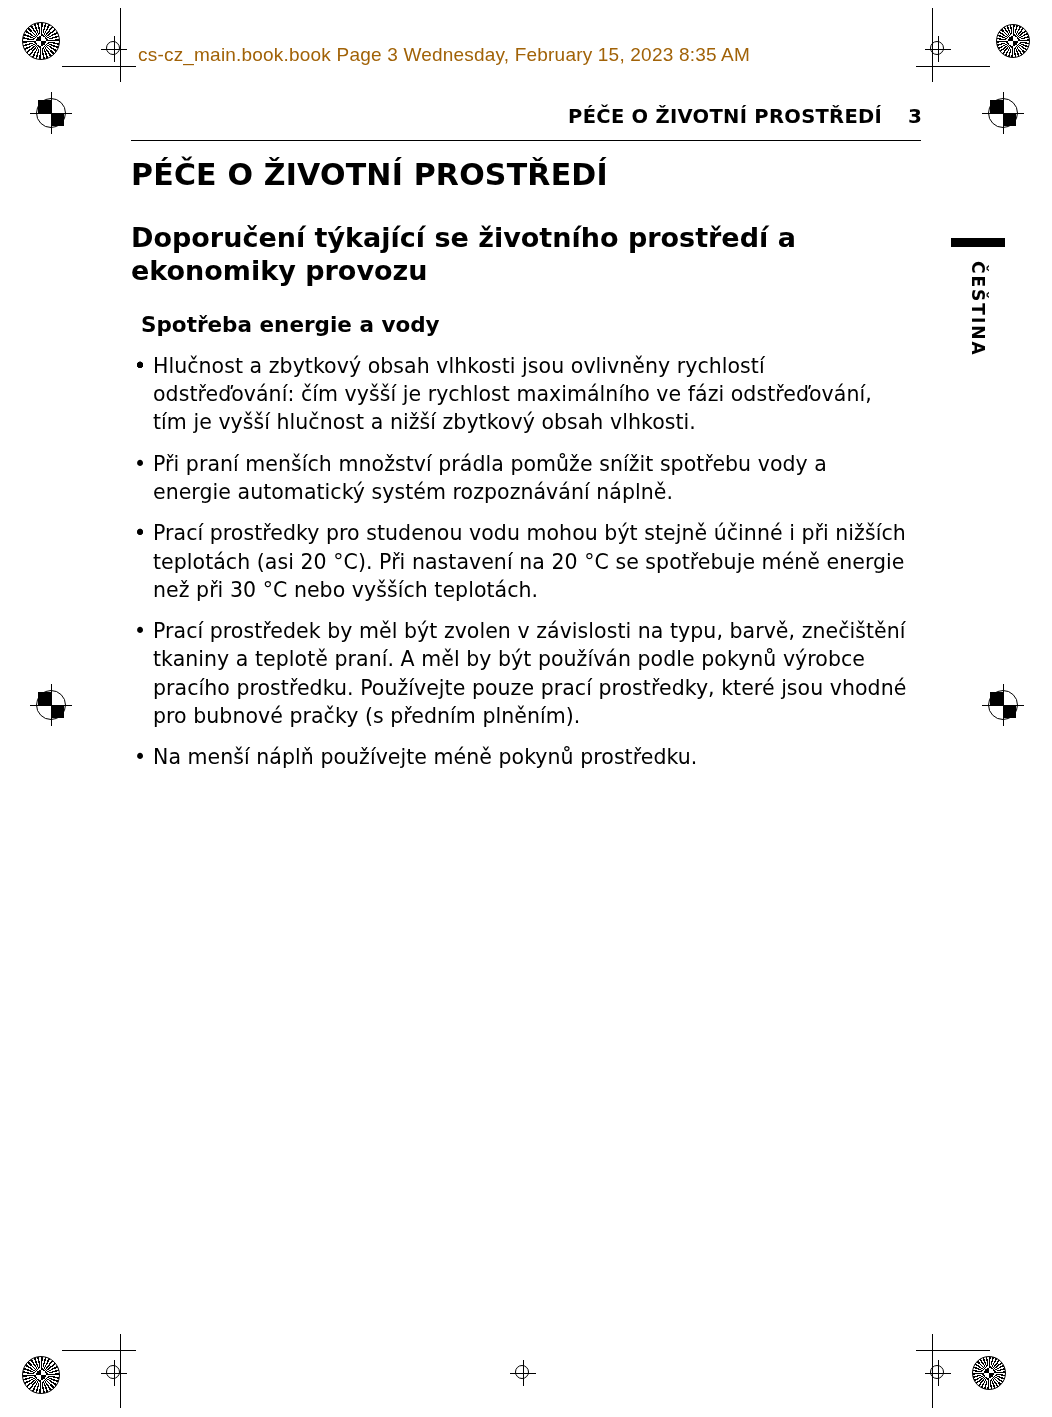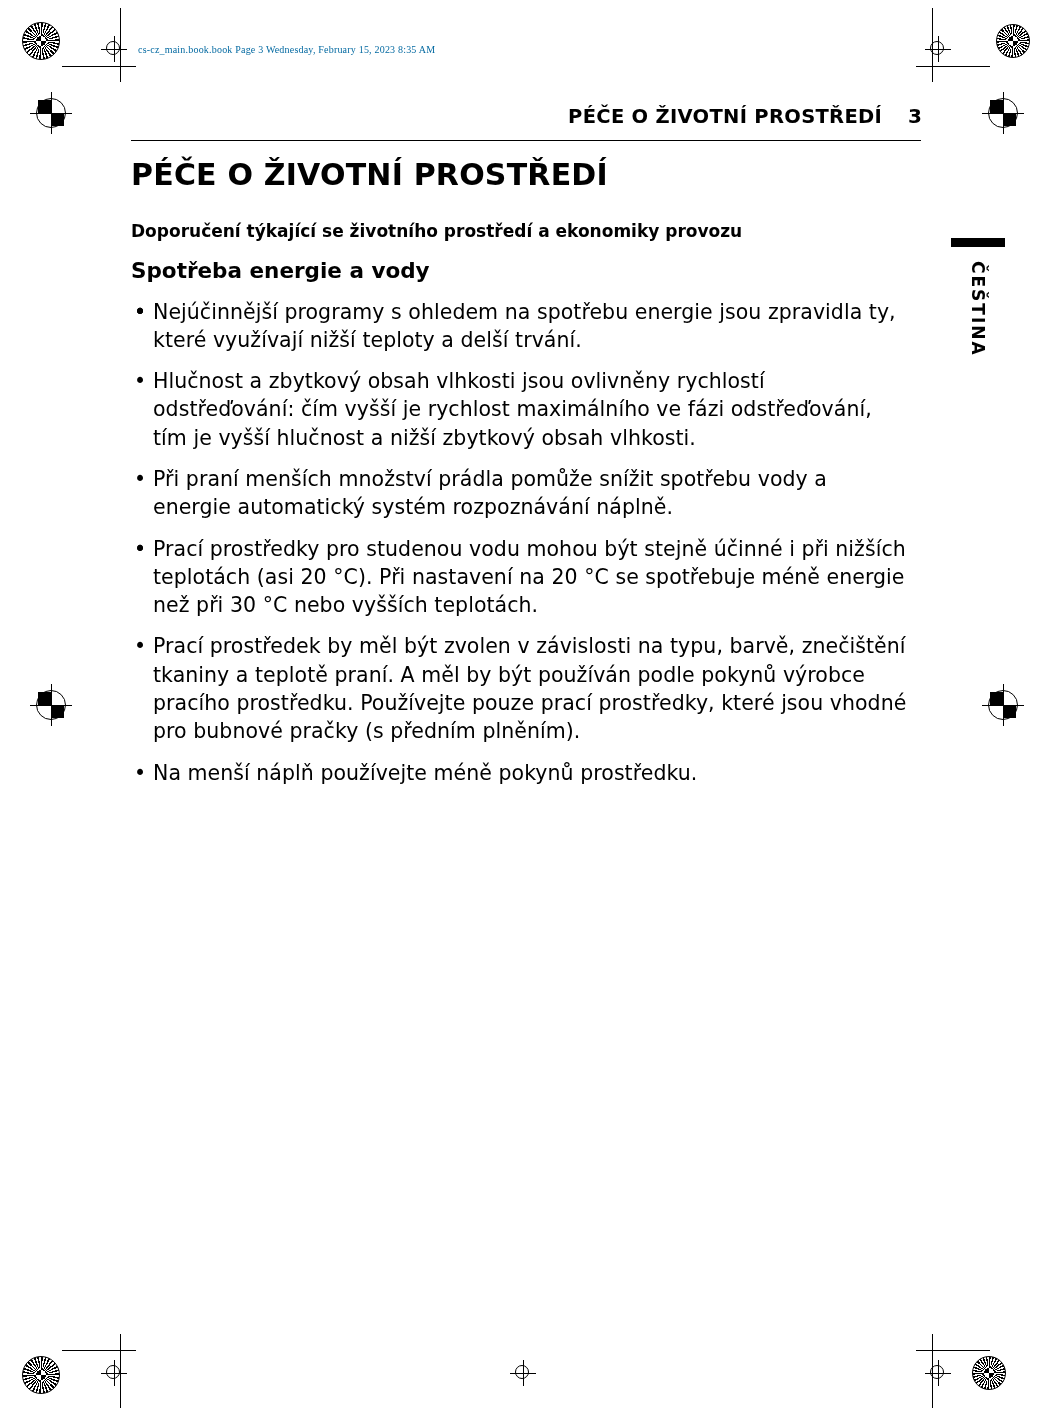--- a/index.html
+++ b/index.html
@@ -104,25 +104,25 @@
   .rosette.small {
     width: 34px;
     height: 34px;
   }
 
   
   .file-line {
     position: absolute;
     left: 138px;
     top: 44px;
-    font-family: Liberation Serif, serif;
-    font-size: 10px;
+    font-family: Liberation Sans, sans-serif;
+    font-size: 19px;
     letter-spacing: 0.2px;
     white-space: nowrap;
-    color: #0369a1;
+    color: #a16207;
   }
 
   
   .page {
     position: absolute;
     left: 0;
     top: 0;
     width: 1052px;
     height: 1417px;
   }
@@ -162,29 +162,29 @@
   }
 
   h1.doc-title {
     font-size: 30px;
     font-weight: 700;
     letter-spacing: 0.2px;
     margin: 0 0 28px 0;
     line-height: 1.15;
   }
   h2.sec-title {
-    font-size: 17px;
+    font-size: 27px;
     font-weight: 700;
-    margin: 0 0 16px 0;
+    margin: 0 0 24px 0;
     line-height: 1.25;
   }
   h3.sub-title {
     font-size: 21.5px;
     font-weight: 700;
-    margin: 0 0 10px 0;
+    margin: 0 0 10px 10px;
     line-height: 1.25;
   }
   h3.sub-title.spaced {
     margin-top: 56px;
   }
 
   ul.bullets {
     list-style: none;
     margin: 0;
     padding: 0;
@@ -312,21 +312,20 @@
 
     <ul class="bullets">
       <li>
         <span class="bullet-dot">•</span>
       </li>
       <li>
         <span class="bullet-dot">•</span>
       </li>
       <li>
         <span class="bullet-dot">•</span>
-        <span>Nejúčinnější programy s ohledem na spotřebu energie jsou zpravidla ty, které využívají nižší teploty a delší trvání.</span>
       </li>
       <li>
         <span class="bullet-dot">•</span>
         <span>Hlučnost a zbytkový obsah vlhkosti jsou ovlivněny rychlostí odstřeďování: čím vyšší je rychlost maximálního ve fázi odstřeďování, tím je vyšší hlučnost a nižší zbytkový obsah vlhkosti.</span>
       </li>
       <li>
         <span class="bullet-dot">•</span>
         <span>Při praní menších množství prádla pomůže snížit spotřebu vody a energie automatický systém rozpoznávání náplně.</span>
       </li>
       <li>

